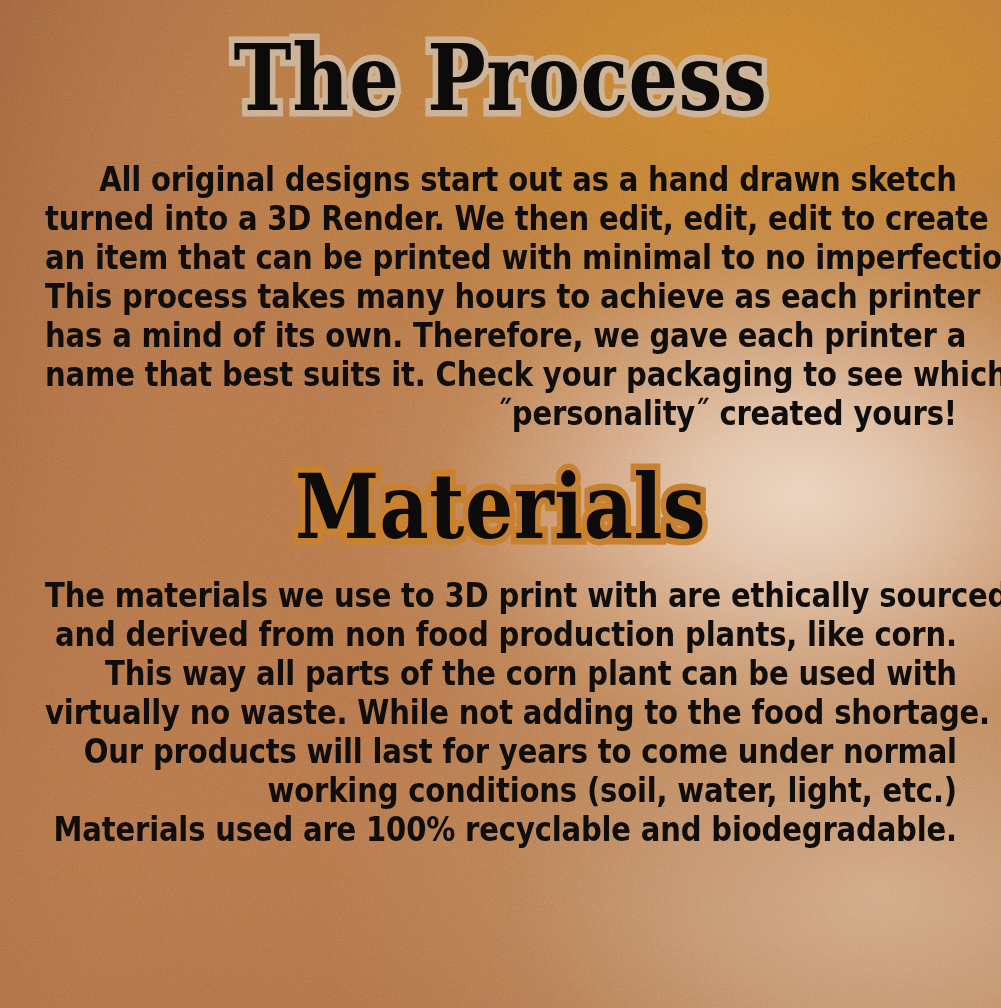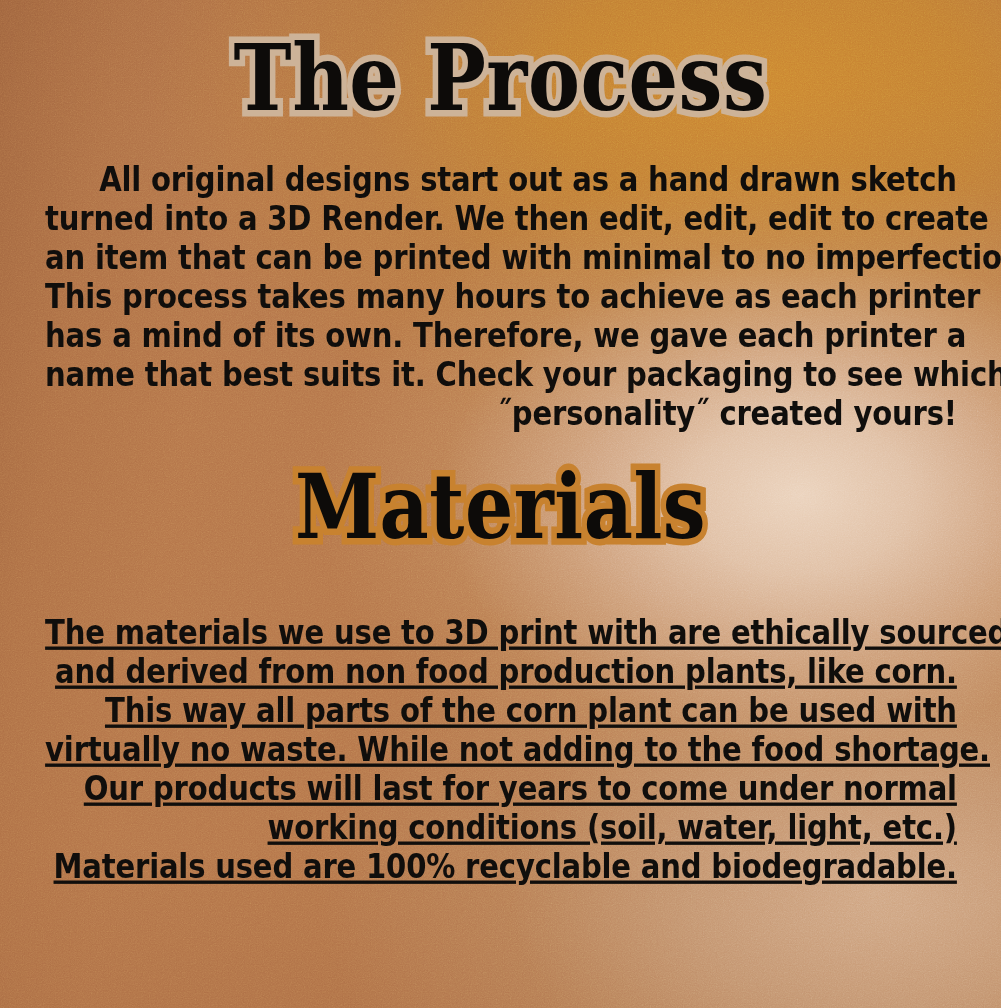--- a/index.html
+++ b/index.html
@@ -139,21 +139,21 @@
   }
 
   .body-block .line {
     display: block;
     transform: scaleY(1.12) scaleX(0.97);
     transform-origin: center center;
     white-space: nowrap;
   }
 
   #body-process { top: 160px; }
-  #body-materials { top: 613px; text-decoration: underline; }
+  #body-materials { top: 576px; }
 </style>
 </head>
 <body>
 
 <div id="poster">
 
   <div class="bg-layer bg-shade"></div>
   <div class="bg-layer bg-orange"></div>
   <div class="bg-layer bg-tan"></div>
   <div class="bg-layer bg-highlight"></div>

